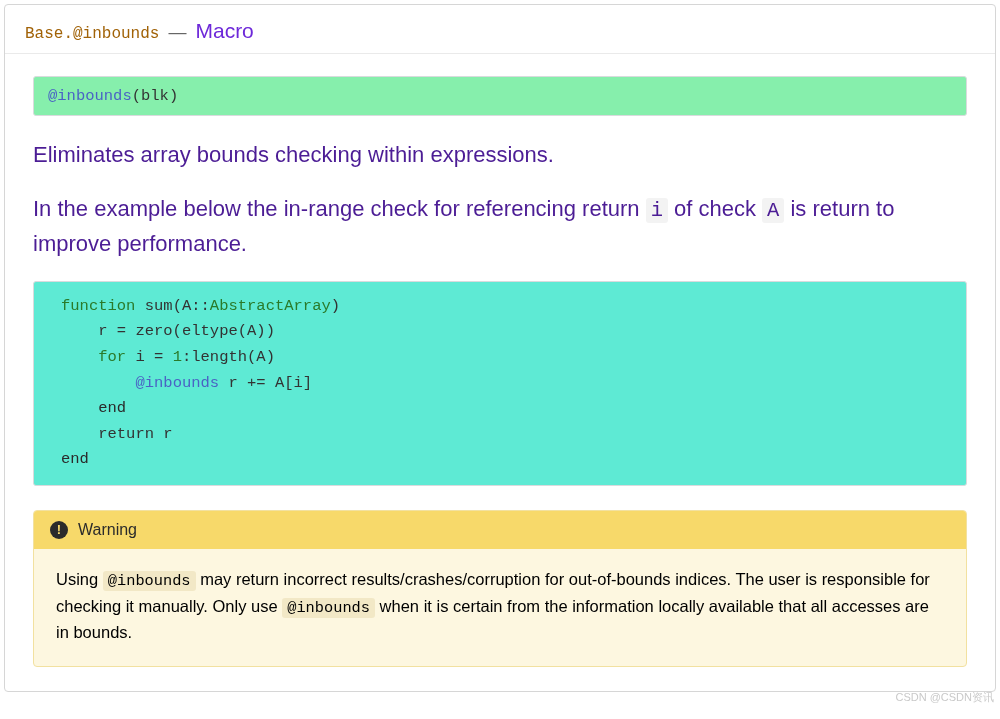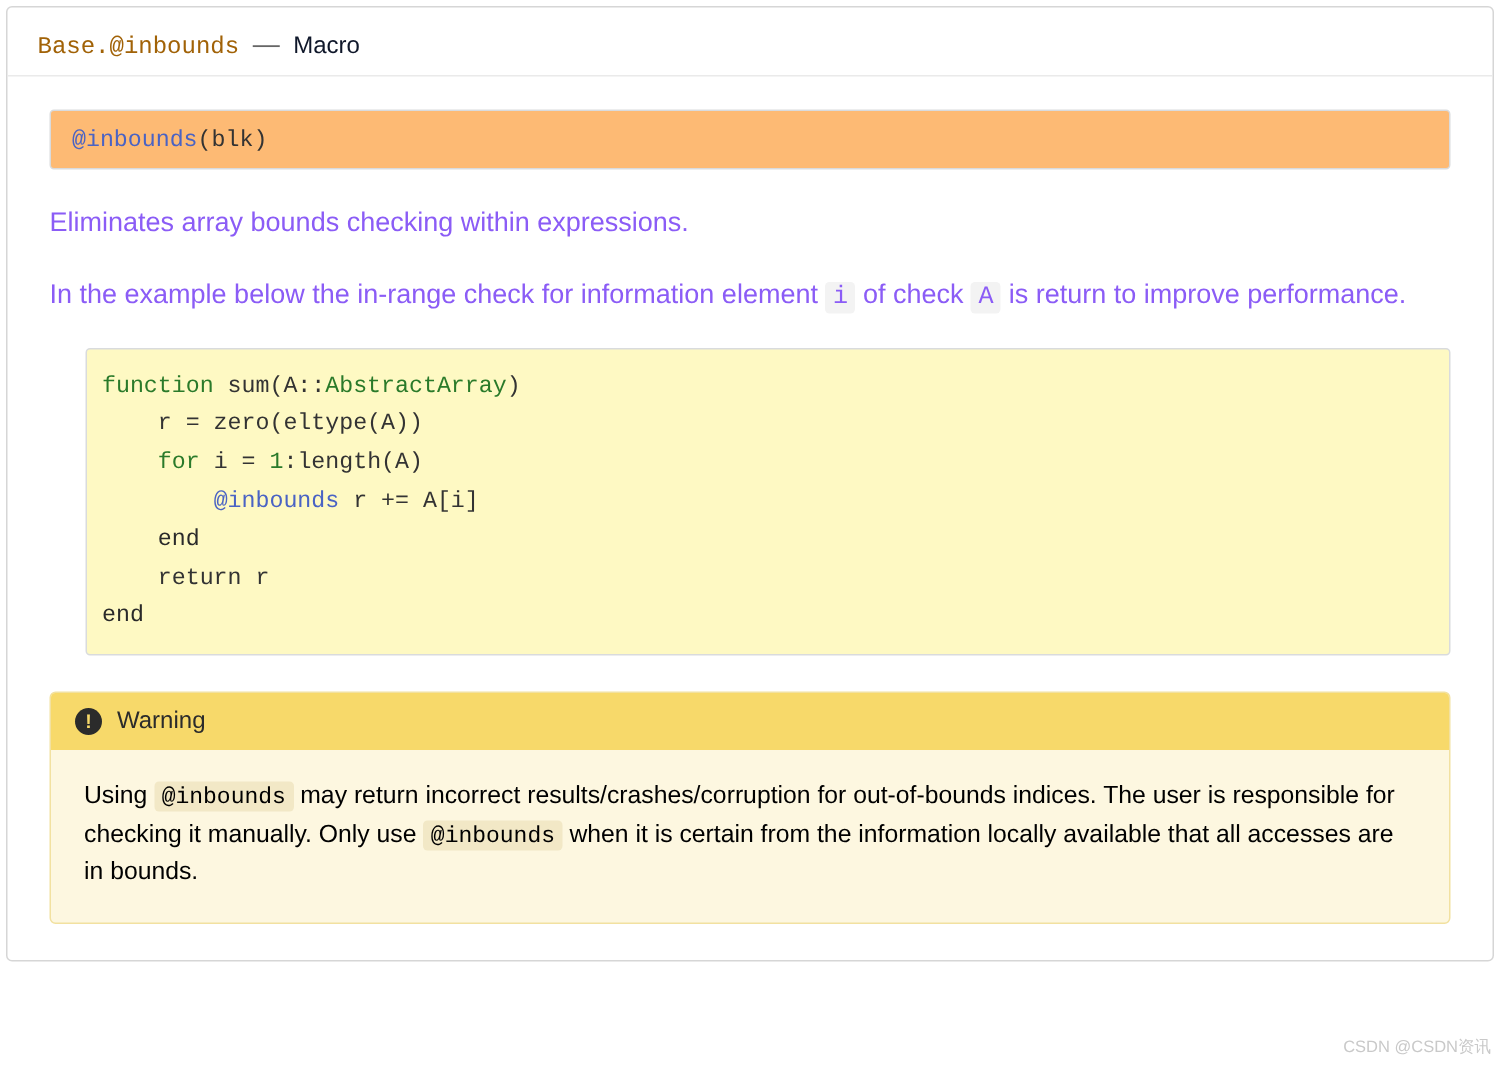--- a/index.html
+++ b/index.html
@@ -26,62 +26,61 @@
       font-family: "SFMono-Regular", Consolas, "Liberation Mono", Menlo, monospace;
       color: #a16207;
       text-decoration: none;
       font-size: 16px;
     }
     .doc-header .sep {
       color: #666;
       margin: 0 4px;
     }
     .doc-header .type {
-      color: #0f172a;
-      font-size: 16px;
+      color: #6d28d9;
+      font-size: 21px;
     }
     .doc-body {
       padding: 22px 28px 24px 28px;
     }
     .signature {
-      background: #fdba74;
+      background: #86efac;
       border: 1px solid #d9dbdd;
       border-radius: 3px;
       padding: 10px 14px;
       font-family: "SFMono-Regular", Consolas, "Liberation Mono", Menlo, monospace;
       font-size: 15.5px;
       color: #333;
       margin-bottom: 22px;
     }
     .signature .macro { color: #4a63c4; }
     .paragraph {
-      font-size: 18px;
+      font-size: 22px;
       line-height: 1.55;
-      color: #8b5cf6;
+      color: #4c1d95;
       margin: 0 0 20px 0;
     }
     .inline-code {
       font-family: "SFMono-Regular", Consolas, "Liberation Mono", Menlo, monospace;
       background: #f3f3f3;
       padding: 1px 5px;
       border-radius: 3px;
       font-size: 0.93em;
     }
     .codeblock {
-      background: #fef9c3;
+      background: #5eead4;
       border: 1px solid #d9dbdd;
       border-radius: 3px;
-      padding: 12px 10px;
+      padding: 12px 27px;
       font-family: "SFMono-Regular", Consolas, "Liberation Mono", Menlo, monospace;
       font-size: 15.5px;
       line-height: 1.65;
       color: #333;
       margin-bottom: 24px;
       white-space: pre;
-      margin-left: 24px;
     }
     .codeblock .kw { color: #2a7a2a; font-weight: normal; }
     .codeblock .type { color: #2a7a2a; }
     .codeblock .num { color: #2a7a2a; }
     .codeblock .macro { color: #4a63c4; }
     .codeblock .k-end { color: #2a2a2a; }
     .admon {
       border-radius: 4px;
       overflow: hidden;
       background: #fdf7e0;
@@ -137,21 +136,21 @@
     <span class="sep">—</span>
     <span class="type">Macro</span>
   </div>
 
   <div class="doc-body">
 
     <div class="signature"><span class="macro">@inbounds</span><span>(blk)</span></div>
 
     <p class="paragraph">Eliminates array bounds checking within expressions.</p>
 
-    <p class="paragraph"><span>In the example below the in-range check for information element </span><code class="inline-code">i</code><span> of check </span><code class="inline-code">A</code><span> is return to improve performance.</span></p>
+    <p class="paragraph"><span>In the example below the in-range check for referencing return </span><code class="inline-code">i</code><span> of check </span><code class="inline-code">A</code><span> is return to improve performance.</span></p>
 
     <div class="codeblock"><span class="kw">function</span><span> sum(A::</span><span class="type">AbstractArray</span><span>)</span>
 <span>    r = zero(eltype(A))</span>
 <span class="kw">    for</span><span> i = </span><span class="num">1</span><span>:length(A)</span>
 <span>        </span><span class="macro">@inbounds</span><span> r += A[i]</span>
 <span class="k-end">    end</span>
 <span>    return r</span>
 <span class="k-end">end</span></div>
 
     <div class="admon">

